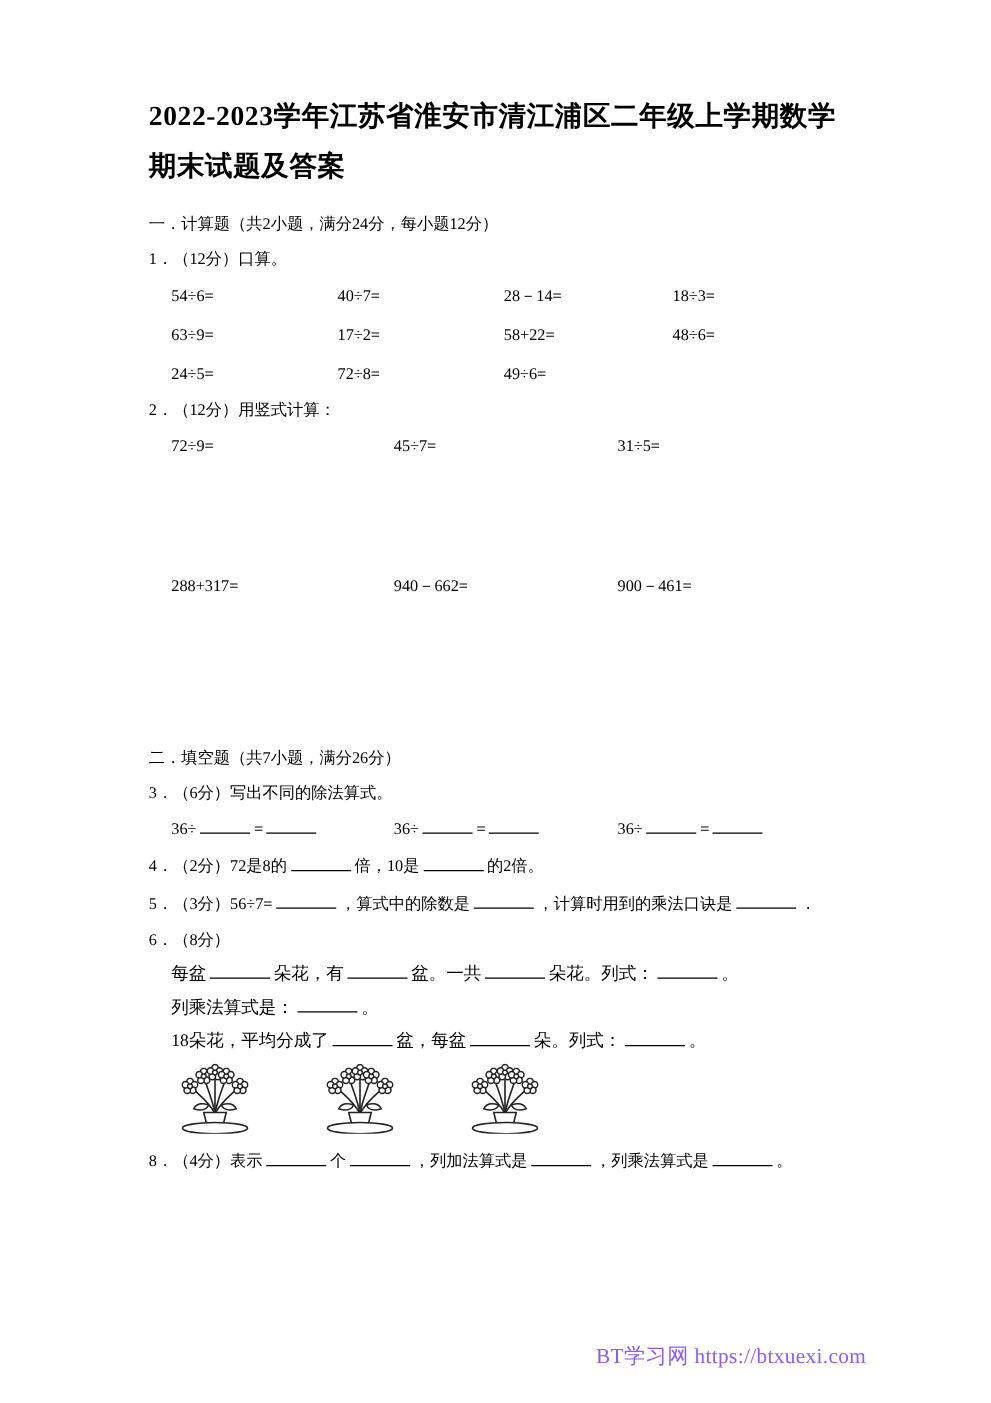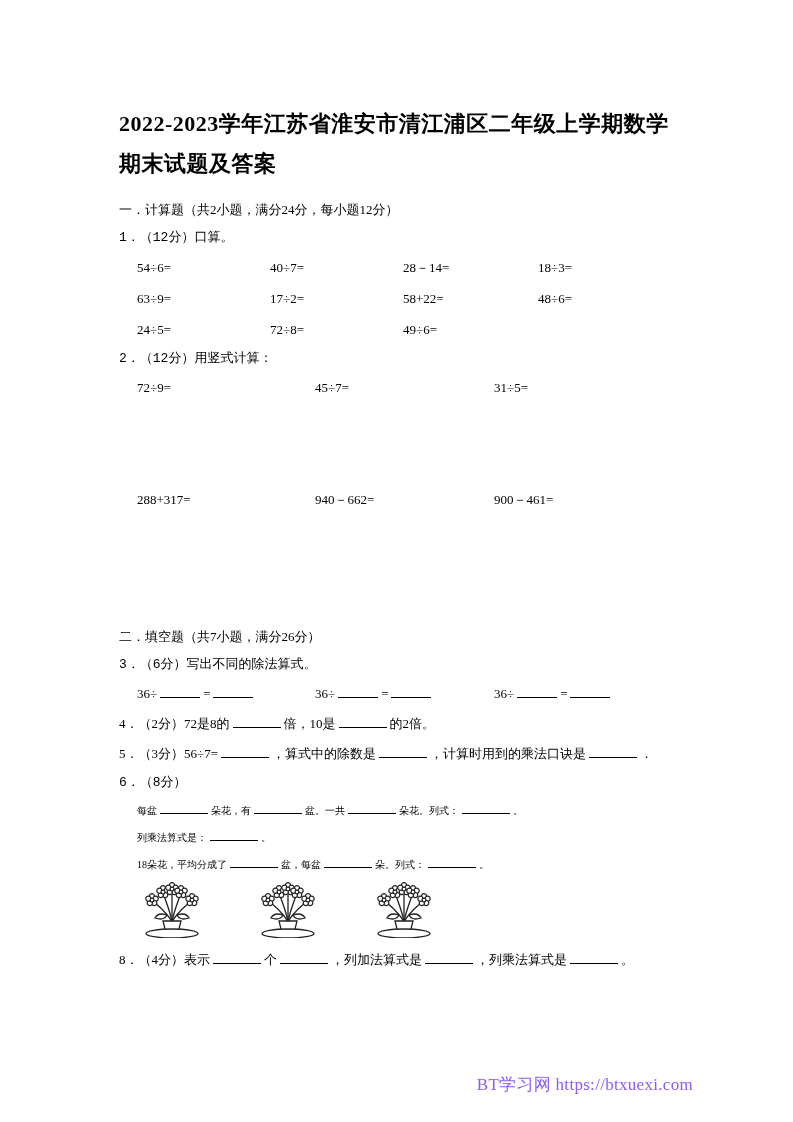--- a/index.html
+++ b/index.html
@@ -3,29 +3,29 @@
 <meta charset="utf-8">
 <style>
   * { margin:0; padding:0; box-sizing:border-box; }
   html,body { background:#fff; }
   body {
     width:793px; height:1122px;
     font-family:"Liberation Serif","DejaVu Serif",serif;
     color:#000;
   }
   .page { position:relative; width:793px; height:1122px; background:#fff; overflow:hidden; }
-  .content { padding:104px 118px 0 119px; }
+  .content { padding:73px 118px 0 119px; }
 
   .title {
     font-size:22px; font-weight:bold; line-height:40px;
     margin-bottom:12px; letter-spacing:0.5px;
   }
   .line { font-size:13px; line-height:30px; white-space:nowrap; }
   .heading { line-height:28px; }
-  .qlabel { line-height:28px;font-family:Liberation Mono, monospace; }
+  .qlabel { line-height:28px; }
 
   .indent { padding-left:18px; }
 
   .oral-grid {
     display:grid;
     grid-template-columns:133px 133px 135px auto;
     padding-left:18px;
     font-size:13px; line-height:31px;
   }
   .row3 {
@@ -39,21 +39,21 @@
 
   .blank {
     display:inline-block;
     width:48px; height:13px;
     border-bottom:1px solid #000;
     margin:0 3px;
     vertical-align:baseline;
   }
   .blank.sm { width:40px; }
 
-  .q6line { font-size:10px; line-height:27px; }
+  .q6line { font-size:14px; line-height:27px; }
 
   .plants {
     display:flex; gap:46px;
     padding-left:18px;
     margin:2px 0 6px 0;
     height:58px;
   }
   .plant { width:70px; height:58px; display:block; }
 
   .q78 { line-height:31px; }

